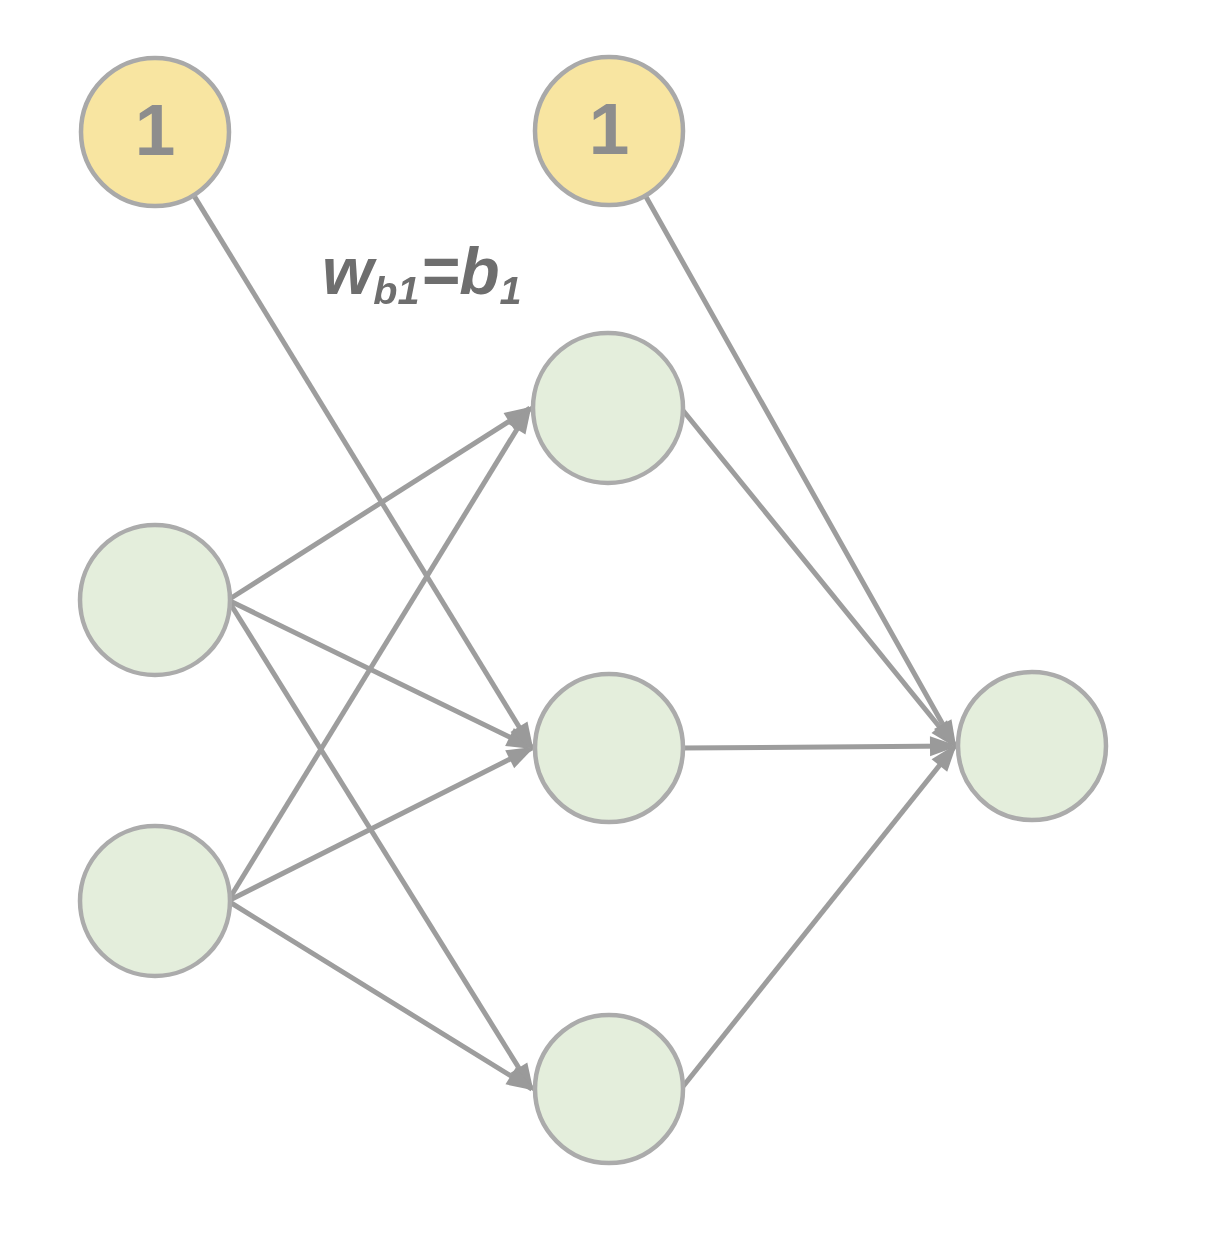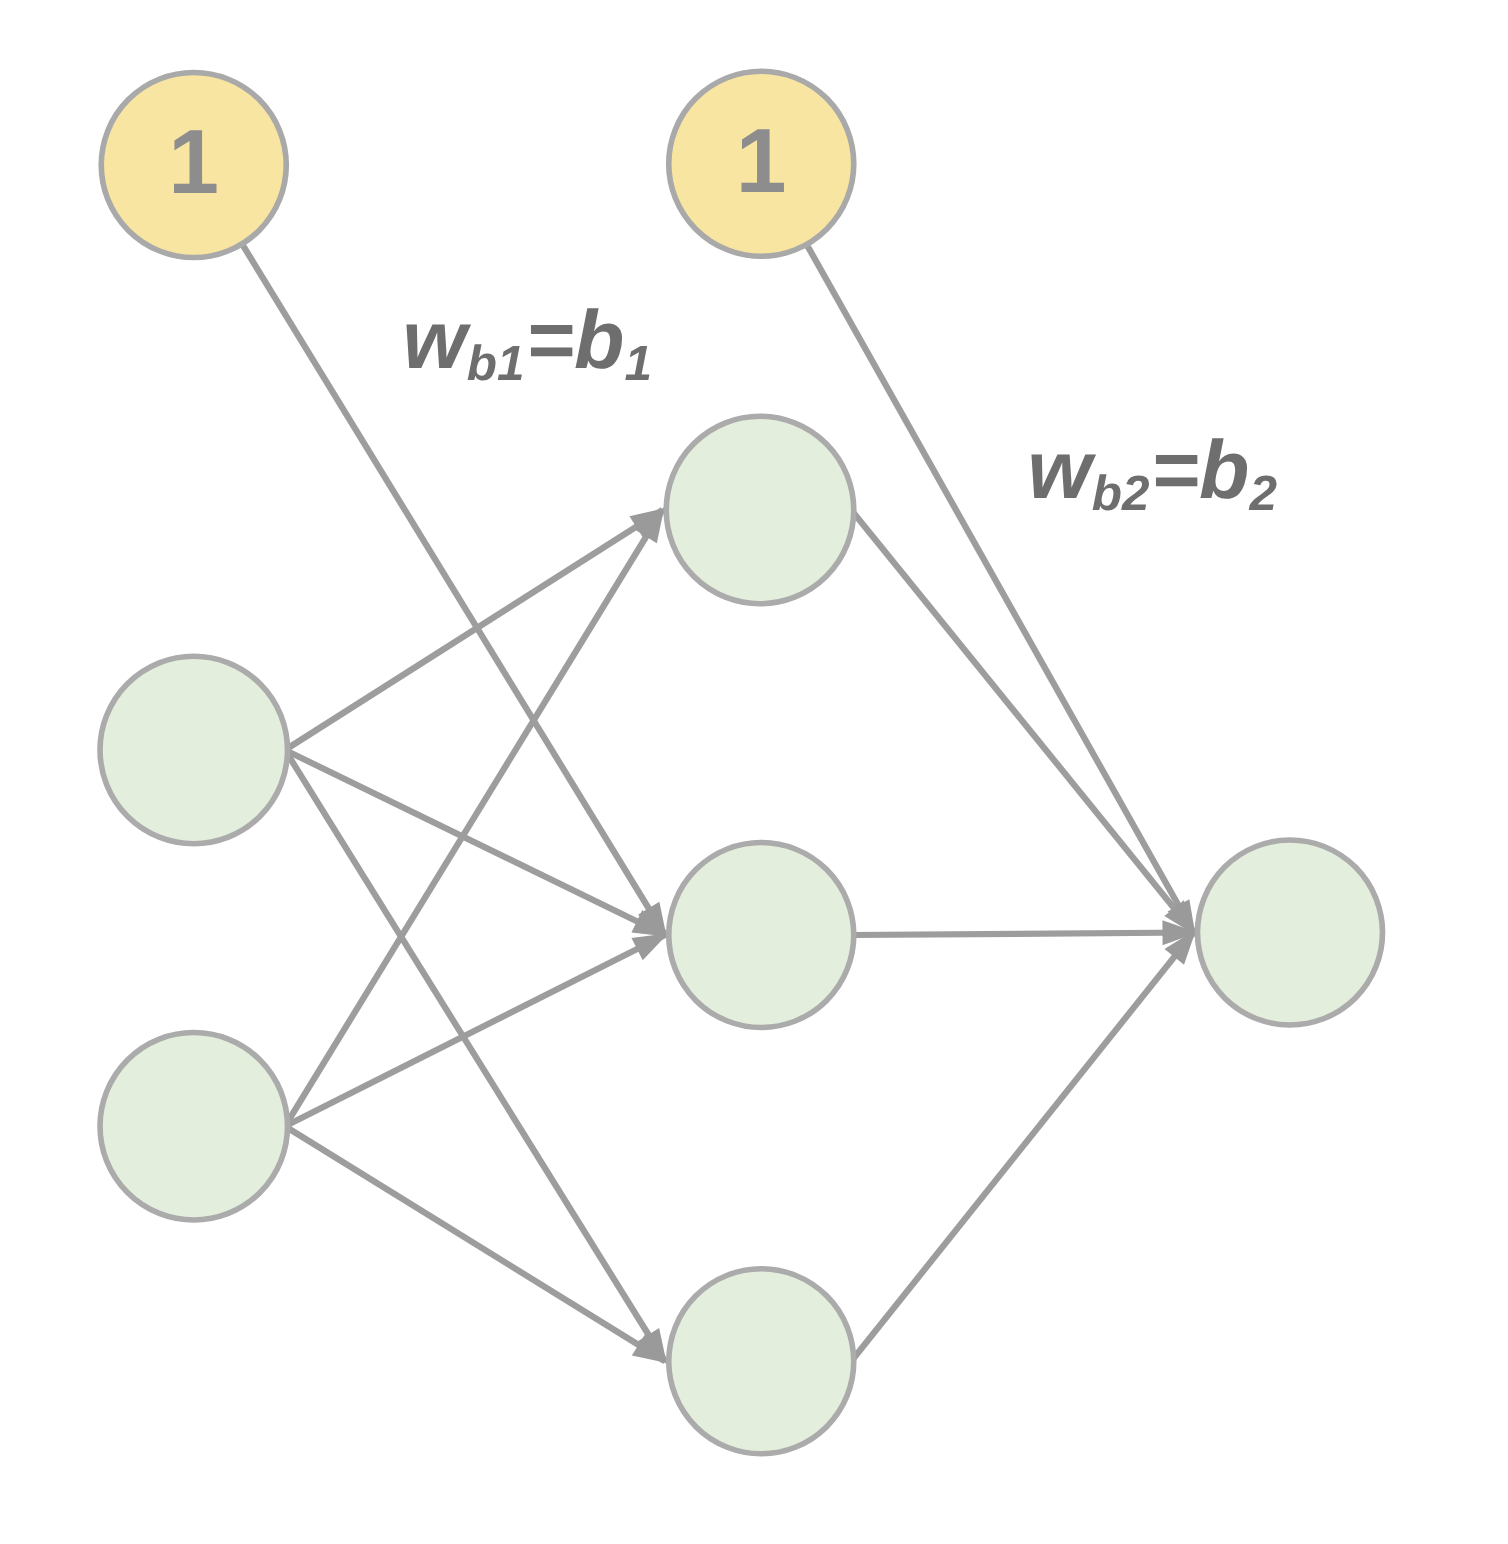--- a/index.html
+++ b/index.html
@@ -76,15 +76,14 @@
       <circle cx="609" cy="1089" r="74" fill="#E4EEDC" stroke="#ABABAB" stroke-width="4.5"></circle>
       <circle cx="1032" cy="746" r="74" fill="#E4EEDC" stroke="#ABABAB" stroke-width="4.5"></circle>
     </svg>
 
   <span class="bias-label" style="left: 155px; top: 132px; color: rgb(141, 141, 141);">1</span>
 
   <span class="bias-label" style="left: 609px; top: 131px; color: rgb(141, 141, 141);">1</span>
 
   <div class="wlabel" style="left: 302px; top: 238px; color: rgb(110, 110, 110); margin-left: 20px;"><span>w</span><span class="sub">b1</span><span>=b</span><span class="sub">1</span></div>
 
-  <div class="wlabel" style="left: 822px; top: 342px; color: rgb(110, 110, 110);"><span>w</span><span class="sub">b2</span><span>=b</span><span class="sub">2</span></div>
 
 </div>
 
 </body></html>

